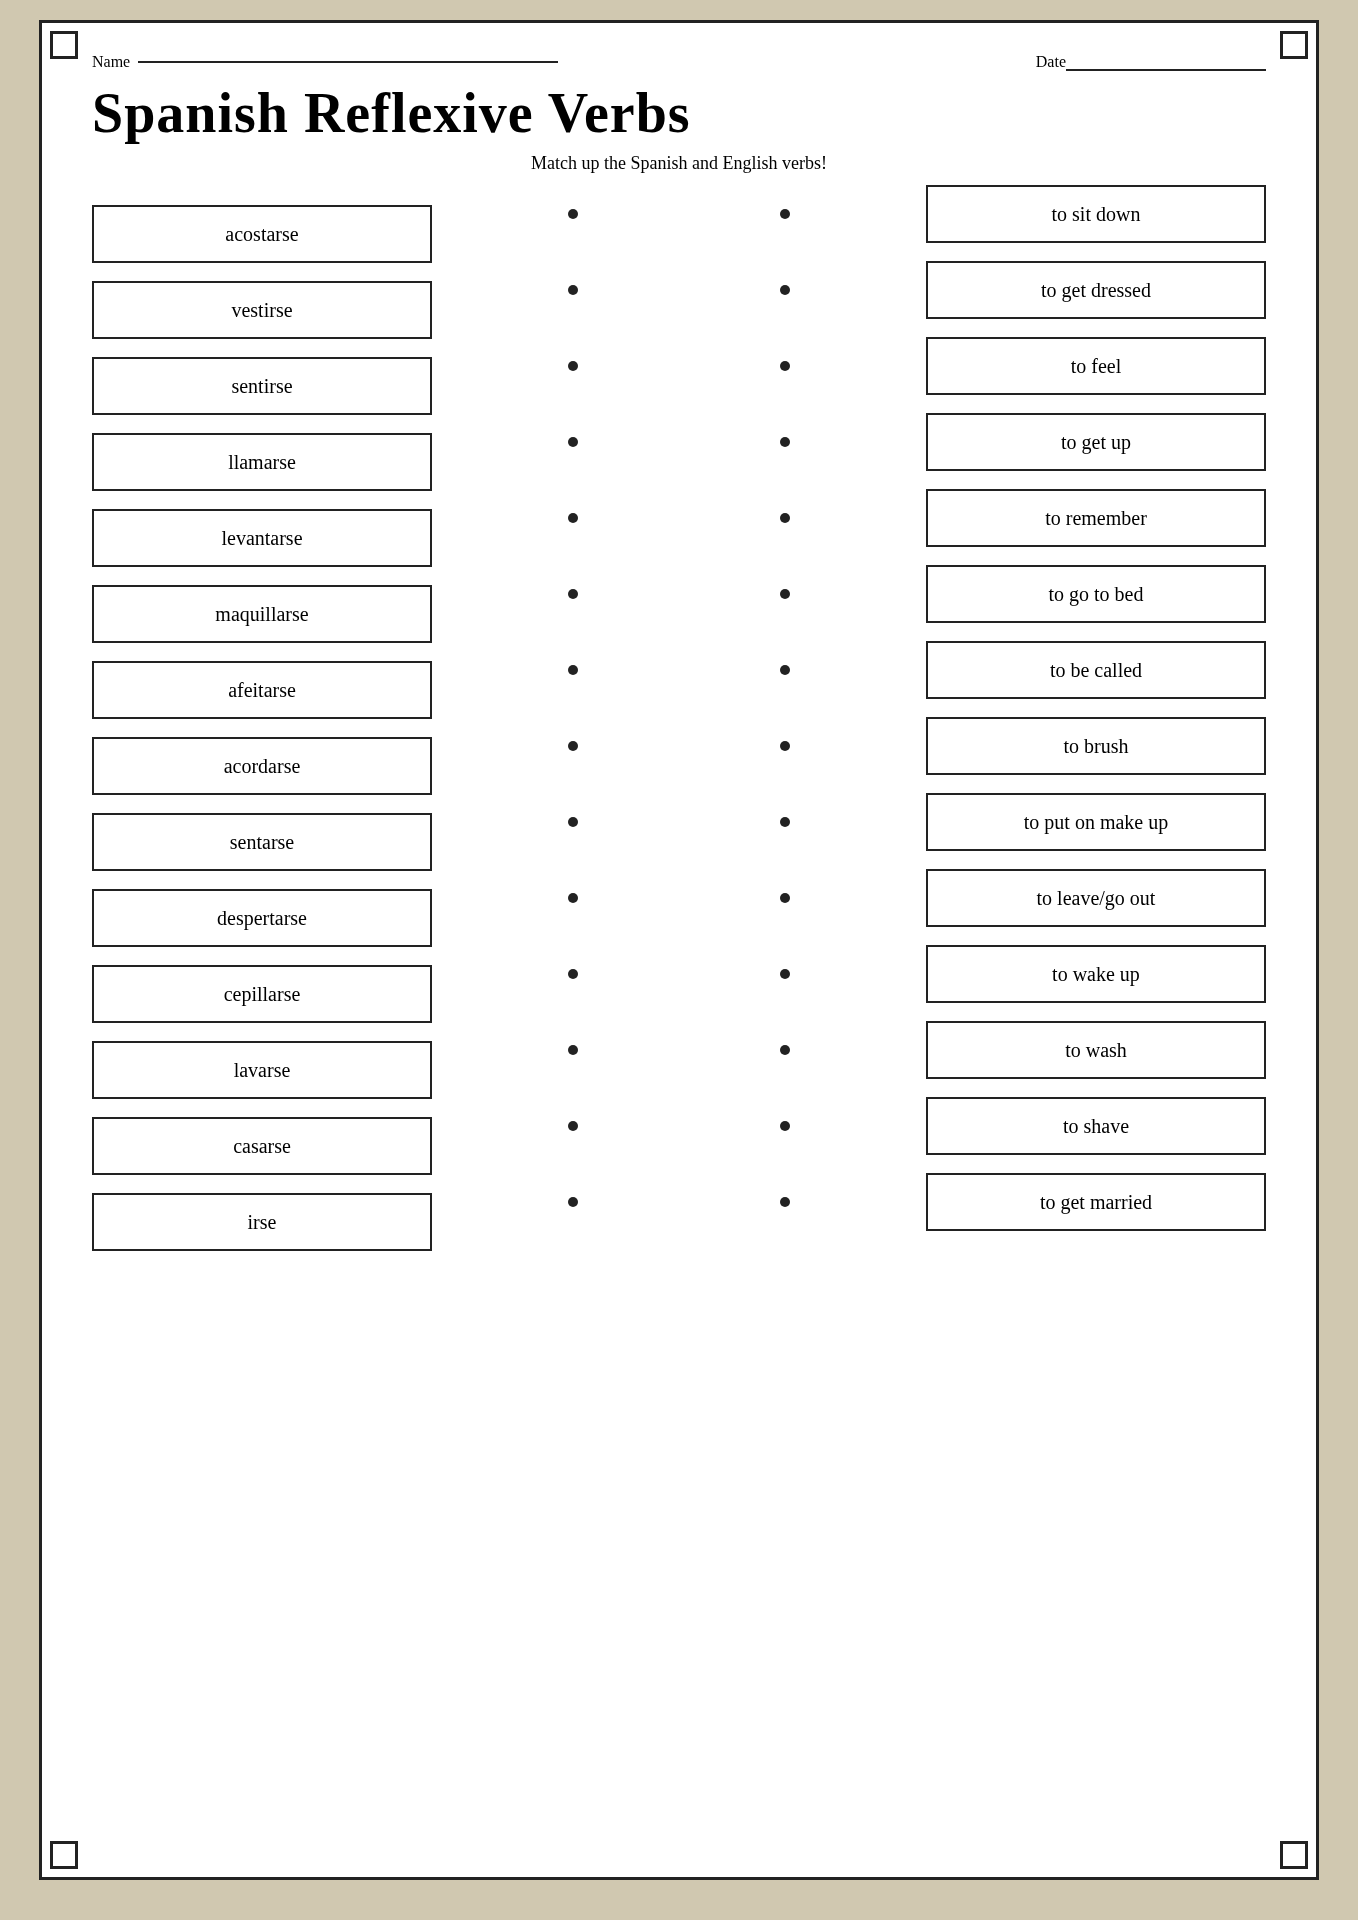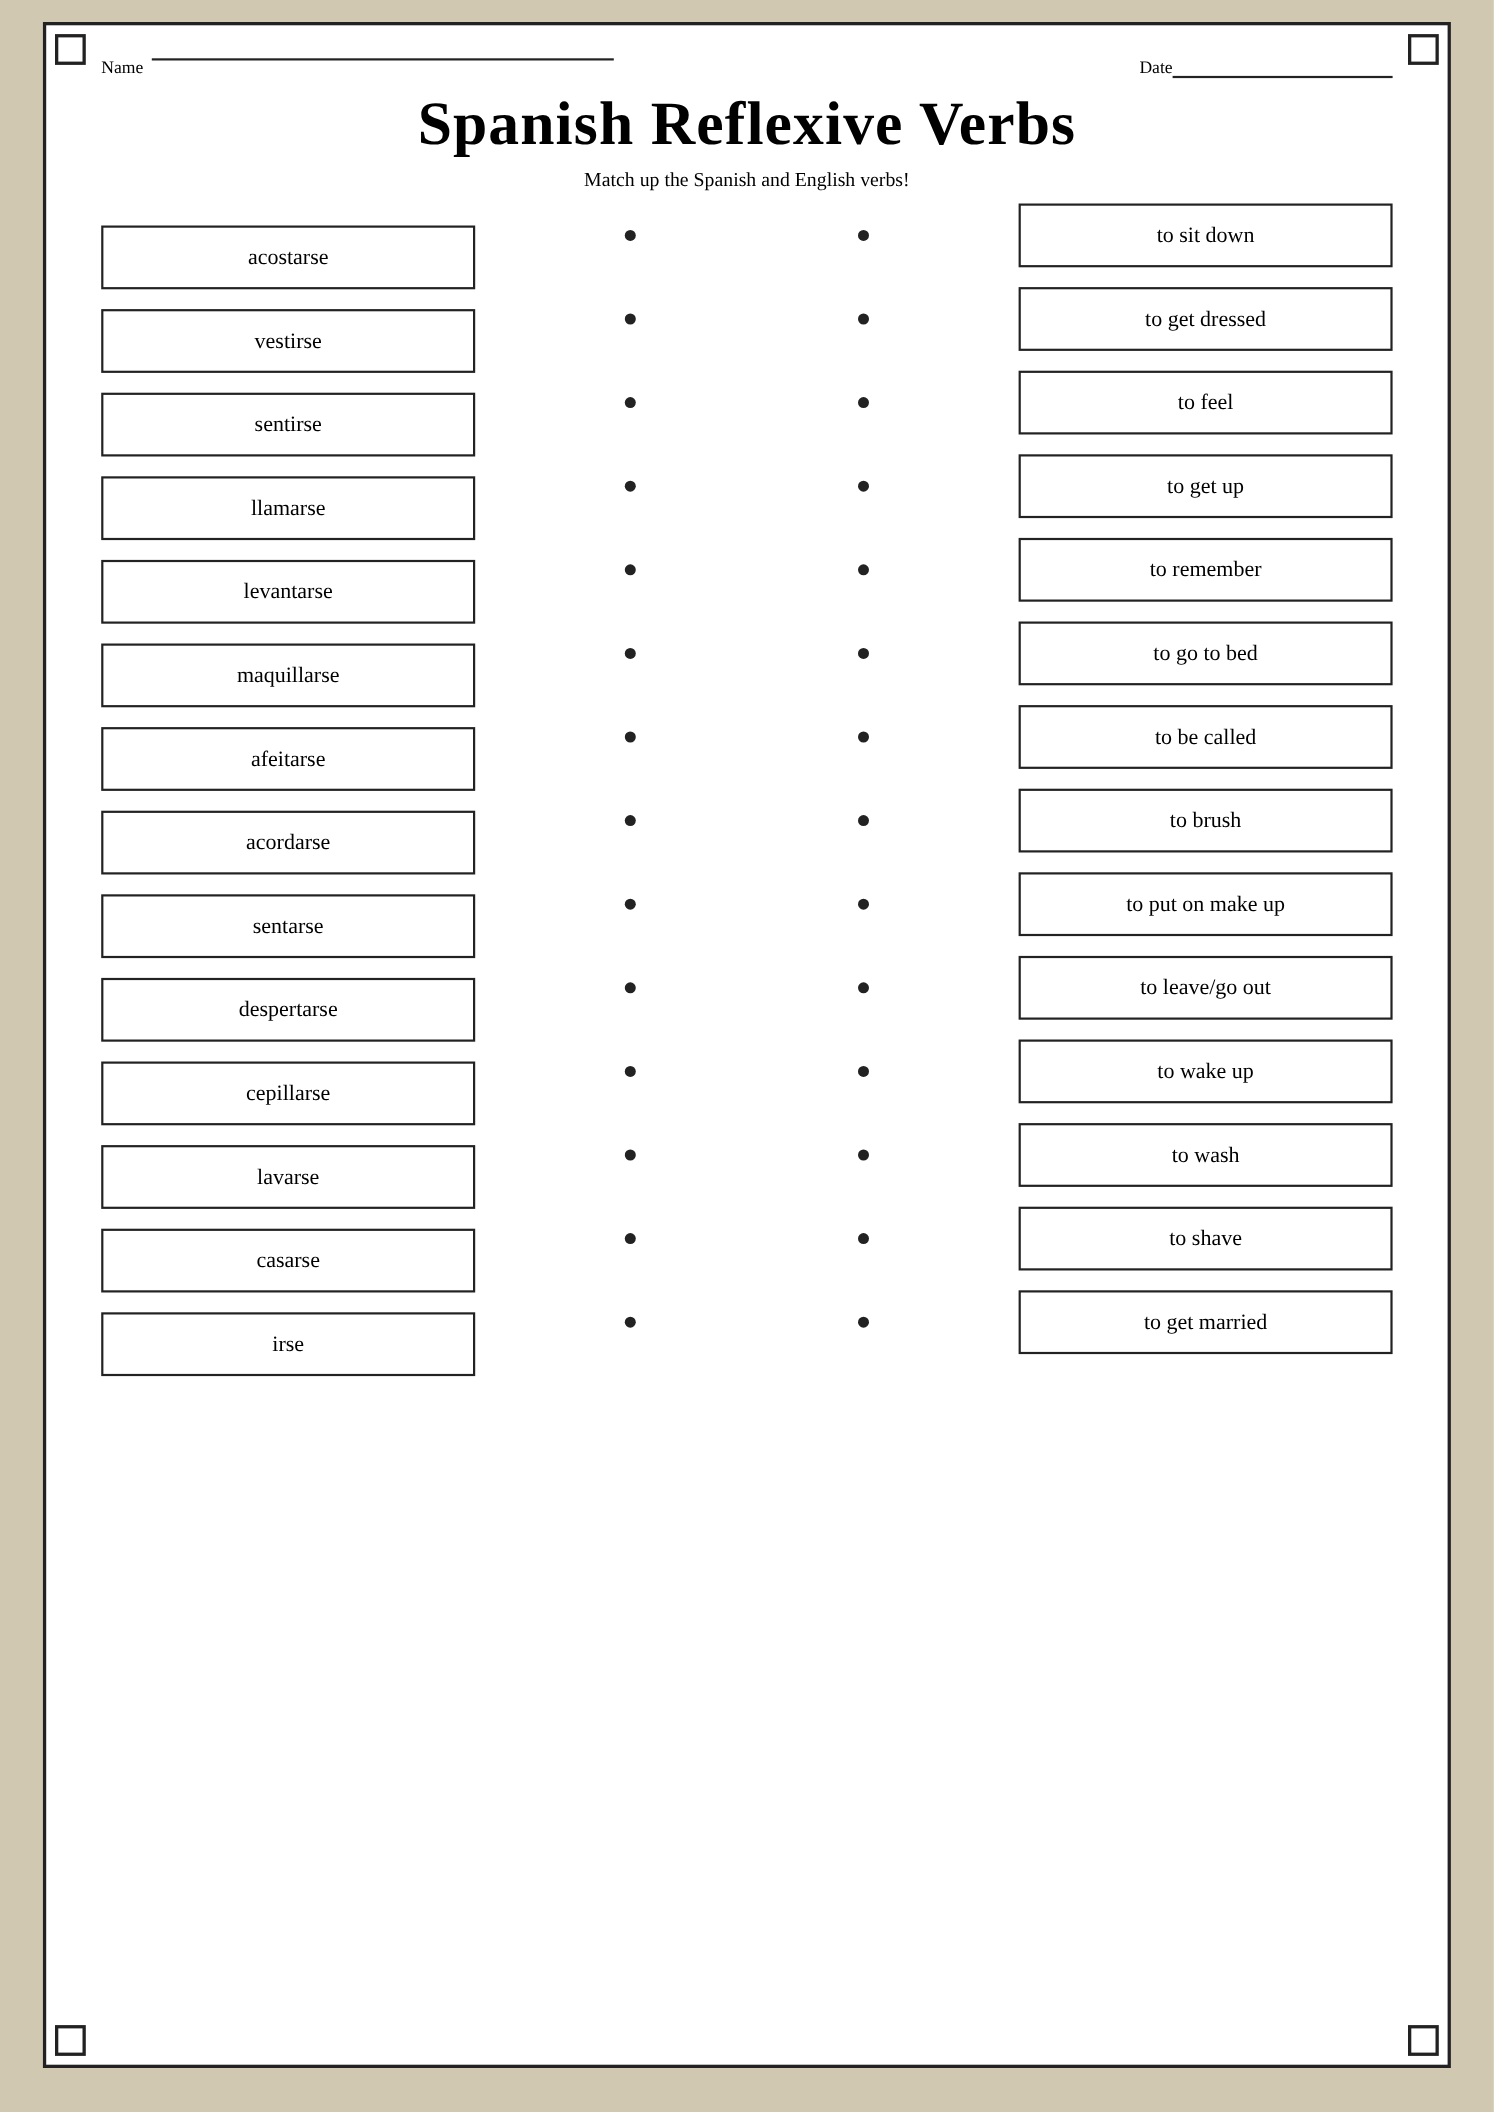--- a/index.html
+++ b/index.html
@@ -37,39 +37,38 @@
 
     .header-line {
       display: flex;
       justify-content: space-between;
       margin-bottom: 10px;
       font-size: 16px;
     }
 
     .name-field {
       display: flex;
-      align-items: flex-start;
+      align-items: center;
       gap: 8px;
     }
     .name-field span, .date-field span { font-size: 16px; }
     .underline {
       display: inline-block;
       border-bottom: 2px solid #222;
     }
     .name-underline { width: 420px; }
     .date-underline { width: 200px; }
 
     .date-field {
       display: flex;
       align-items: flex-end;
       gap: 0;
     }
 
     .title {
-      text-align: center;
       font-size: 56px;
       font-family: 'Georgia', serif;
       font-weight: bold;
       letter-spacing: 1px;
       margin: 10px 0 8px 0;
       font-style: normal;
     }
 
     .subtitle {
       text-align: center;

